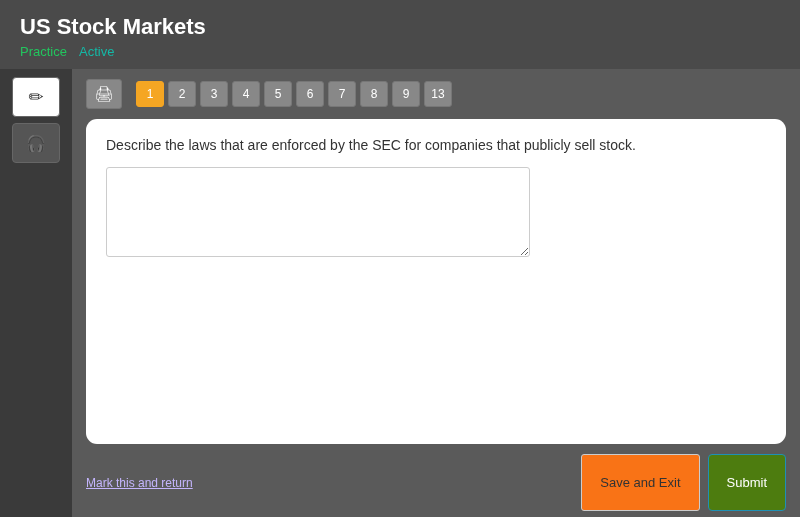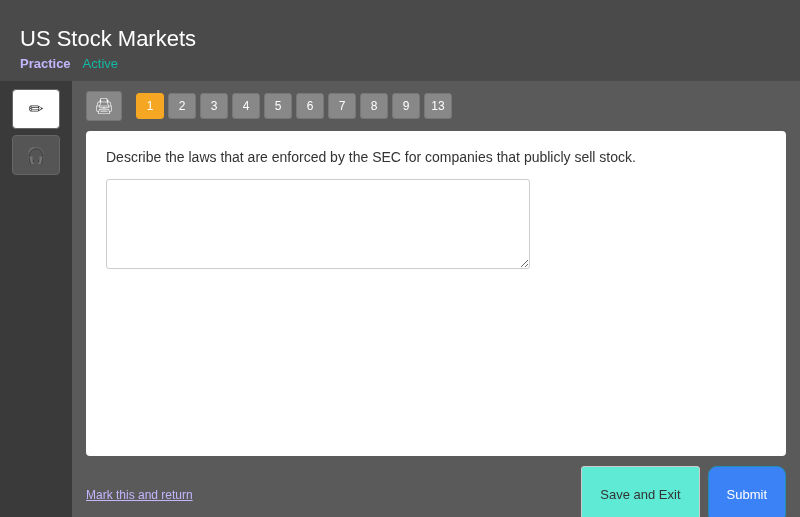--- a/index.html
+++ b/index.html
@@ -12,39 +12,38 @@
     }
 
     .header {
       background-color: #4a4a4a;
       padding: 14px 20px 8px 20px;
     }
 
     .title {
       color: #ffffff;
       font-size: 22px;
+      font-weight: bold;
+      margin-bottom: 2px;
+    }
+
+    .tabs {
+      display: flex;
+      gap: 12px;
+    }
+
+    .tab {
+      font-size: 13px;
+      cursor: pointer;
+      padding: 2px 0;
+    }
+
+    .tab.active-tab {
+      color: #22c55e;
       font-weight: normal;
-      margin-bottom: 2px;
-      margin-top: 12px;
-    }
-
-    .tabs {
-      display: flex;
-      gap: 12px;
-    }
-
-    .tab {
-      font-size: 13px;
-      cursor: pointer;
-      padding: 2px 0;
-    }
-
-    .tab.active-tab {
-      color: #c4b5fd;
-      font-weight: bold;
     }
 
     .tab.inactive-tab {
       color: #14b8a6;
     }
 
     .main-layout {
       display: flex;
       height: calc(517px - 65px);
     }
@@ -130,21 +129,21 @@
 
     .q-num.current {
       background-color: #f5a623;
       border-color: #f5a623;
     }
 
     .question-panel {
       flex: 1;
       background-color: #ffffff;
       margin: 0 14px 0 14px;
-      border-radius: 4px;
+      border-radius: 11px;
       padding: 18px 20px;
       display: flex;
       flex-direction: column;
     }
 
     .question-text {
       font-size: 14px;
       color: #333;
       margin-bottom: 14px;
       font-weight: normal;
@@ -180,21 +179,21 @@
       border: none;
     }
 
     .footer-buttons {
       display: flex;
       gap: 8px;
     }
 
     .btn-save-exit {
       padding: 8px 18px;
-      background-color: #5eead4;
+      background-color: #f97316;
       border: 1px solid #ccc;
       border-radius: 3px;
       font-size: 13px;
       color: #333;
       cursor: pointer;
     }
 
     .btn-next {
       padding: 8px 18px;
       background-color: #29a8d4;
@@ -208,23 +207,23 @@
       gap: 4px;
     }
 
     .btn-next::after {
       content: '▶▶';
       font-size: 10px;
     }
 
     .btn-submit {
       padding: 20px 18px;
-      background-color: #3b82f6;
+      background-color: #4d7c0f;
       border: 1px solid #1e90b5;
-      border-radius: 9px;
+      border-radius: 4px;
       font-size: 13px;
       color: #fff;
       cursor: pointer;
     }
   </style>
 </head>
 <body>
 
 <div class="header">
   <div class="title">US Stock Markets</div>

